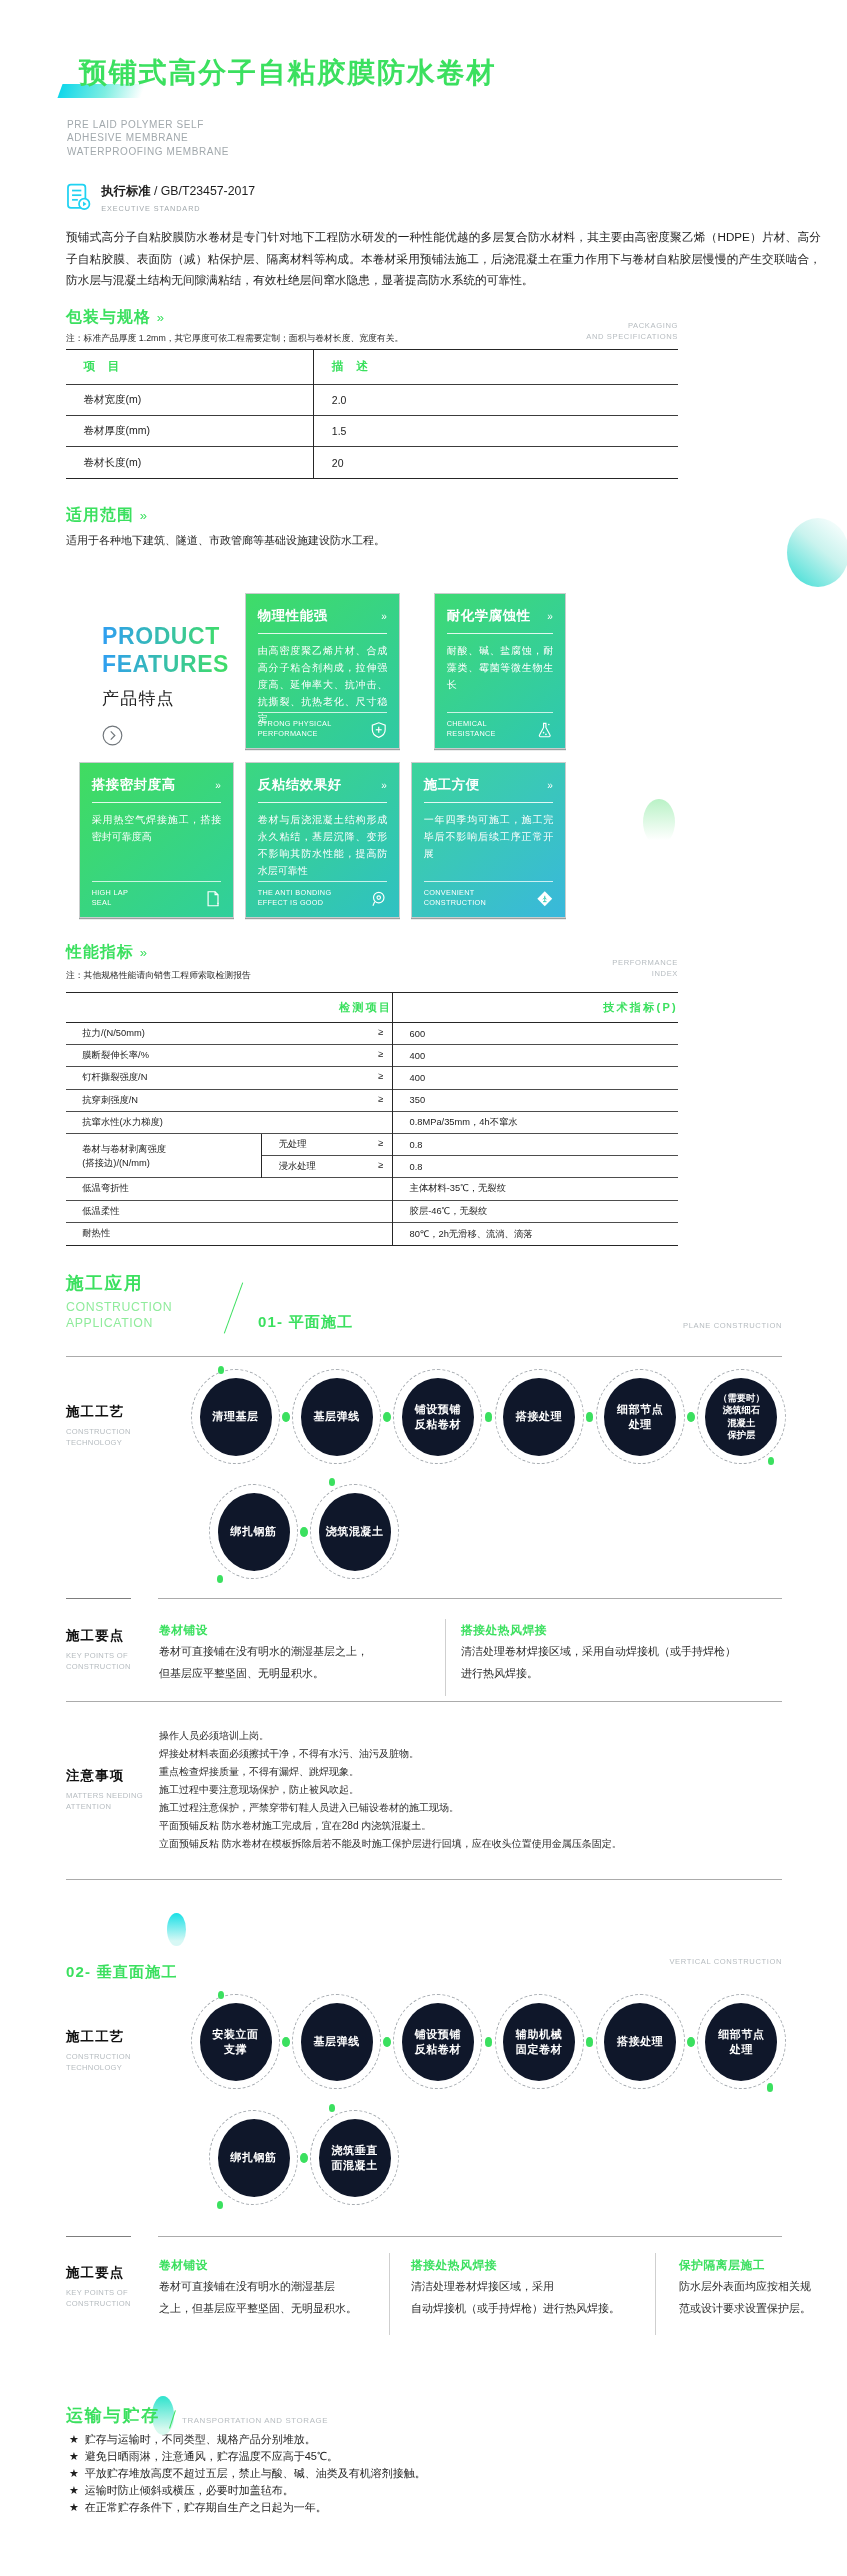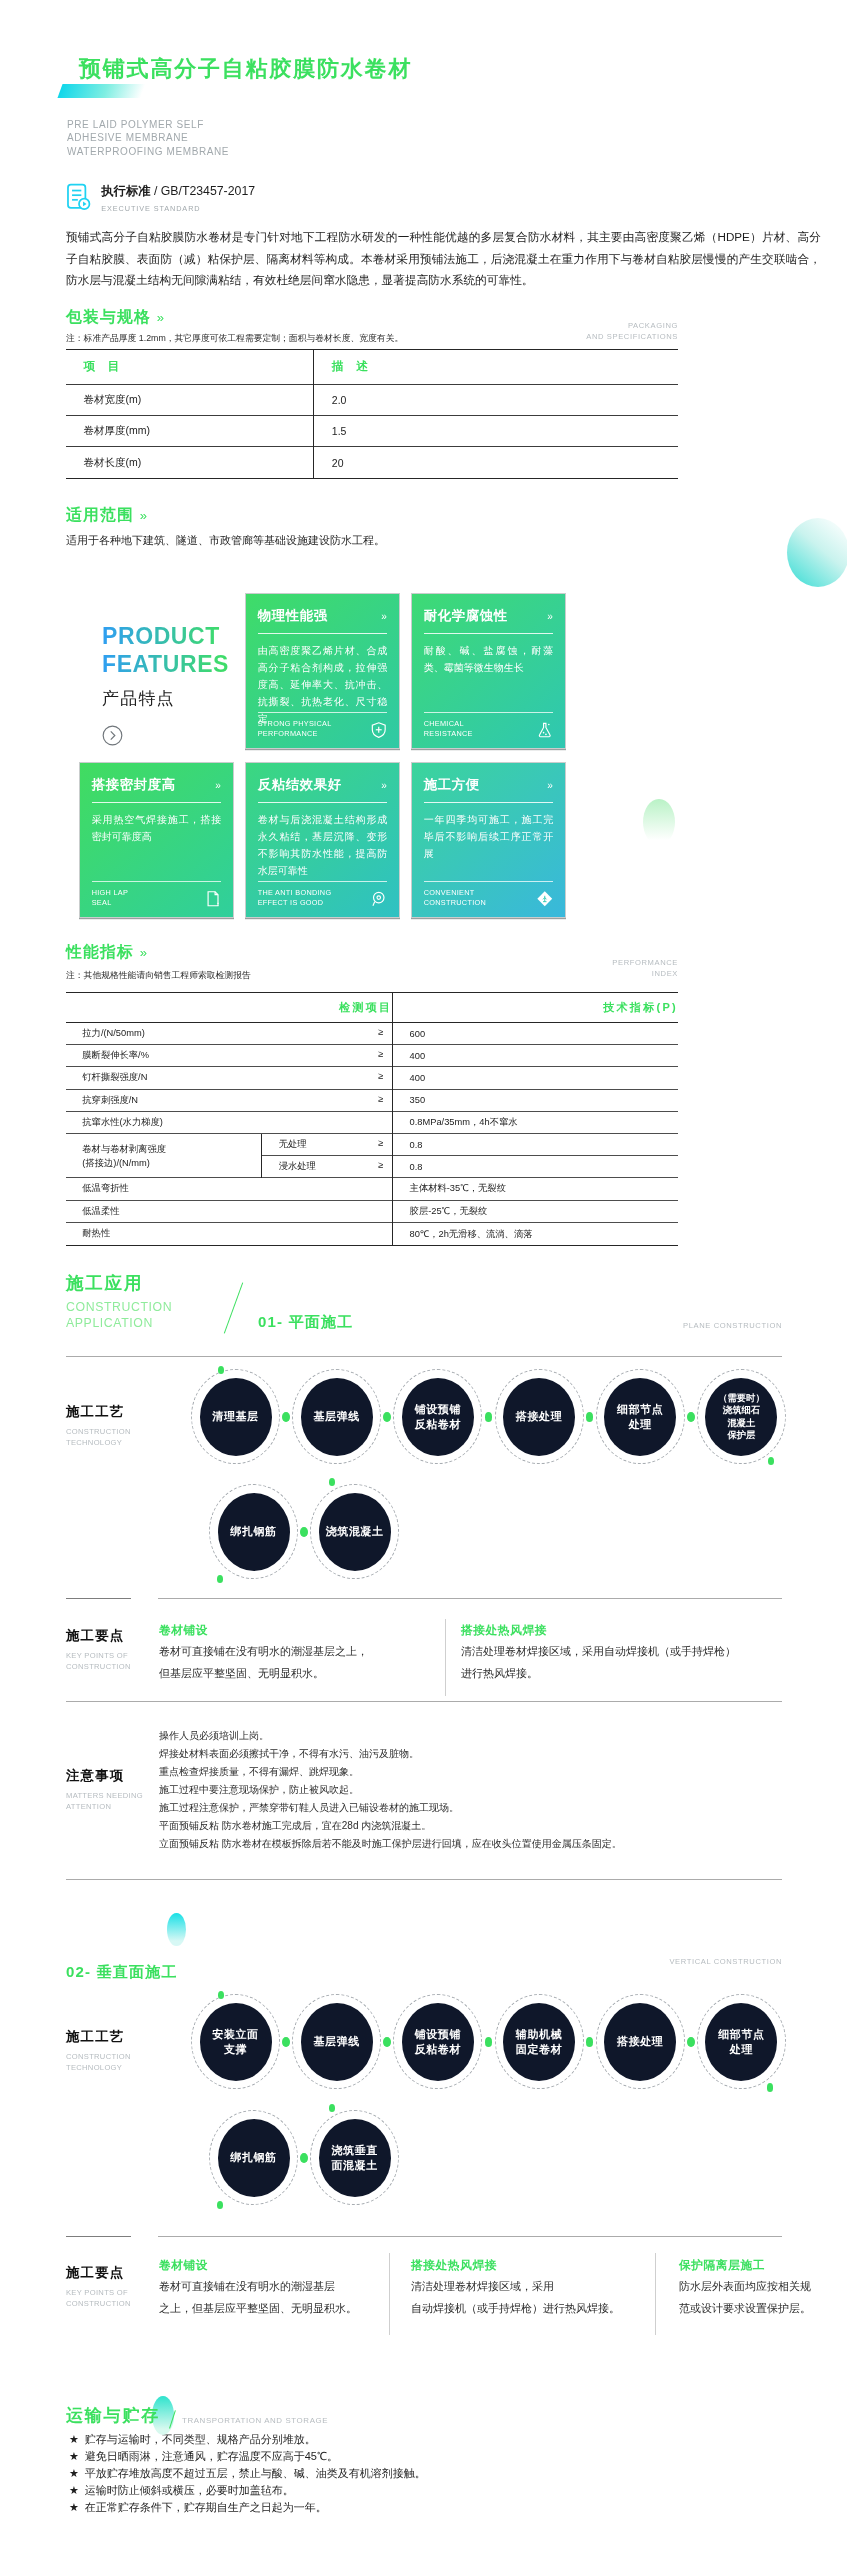--- a/index.html
+++ b/index.html
@@ -4,21 +4,21 @@
 <style>
   html,body{margin:0;padding:0;background:#fff;}
   .page{position:relative;width:848px;height:2576px;background:#ffffff;overflow:hidden;
         font-family:"Liberation Sans", sans-serif;color:#222;}
   .abs{position:absolute;}
 
   
   .title-swoosh{left:60px;top:84px;width:83px;height:14px;
     background:linear-gradient(90deg,#11d7ea 0%,#7eeee2 55%,rgba(255,255,255,0) 100%);
     transform:skewX(-20deg);}
-  .main-title{left:79px;top:54px;font-size:22px;font-weight:bold;color:#3be05f;letter-spacing:1.8px;white-space:nowrap;}
+  .main-title{left:79px;top:54px;font-size:28px;font-weight:bold;color:#3be05f;letter-spacing:1.8px;white-space:nowrap;}
   .en-subtitle{left:67px;top:118px;font-size:10px;line-height:13.4px;color:#a2a9ad;letter-spacing:0.6px;}
   .standard{left:66px;top:183px;display:flex;align-items:flex-start;}
   .standard-text{margin-left:9.3px;}
   .standard-line1{font-size:12.3px;color:#1d1d1d;}
   .standard-line1 b{font-weight:bold;}
   .standard-en{font-size:7.3px;color:#a2a9ad;letter-spacing:0.9px;margin-top:3.5px;}
   .intro{left:66px;top:226px;width:755px;font-size:11.7px;line-height:21.6px;color:#1e1e1e;text-align:justify;}
 
   
   .sec-head{font-size:15.8px;font-weight:bold;color:#3be05f;letter-spacing:1.2px;white-space:nowrap;}
@@ -46,21 +46,21 @@
 
   
   .pf-grid{left:79px;top:593px;display:grid;grid-template-columns:155px 155px 155px;grid-auto-rows:156px;gap:13px 11px;}
   .pf-textblock{padding:29px 0 0 23px;}
   .pf-en{font-size:23px;line-height:28px;font-weight:bold;letter-spacing:0.6px;color:#2f9ef2;
      background:linear-gradient(90deg,#2f9ef2 0%,#3fdc6a 90%);-webkit-background-clip:text;background-clip:text;-webkit-text-fill-color:transparent;}
   .pf-cn{font-size:17px;color:#1c1c1c;margin-top:9.3px;letter-spacing:1.2px;}
   .pf-chevron{margin-top:15px;}
   .card{position:relative;border:1.8px solid #c9cdcd;box-shadow:0 1.2px 0 #9aa0a0;color:#fff;box-sizing:border-box;padding:13px 11.7px;}
   .card.g1{background:linear-gradient(140deg,#3fdc68 0%,#2fc9a5 100%);}
-  .card.g2{background:linear-gradient(140deg,#3eda74 0%,#2fc7b2 100%);}
+  .card.g2{background:linear-gradient(140deg,#3eda74 0%,#2fc7b2 100%);margin-left:23px;}
   .card.g3{background:linear-gradient(140deg,#41dc60 0%,#30cf9c 100%);}
   .card.g4{background:linear-gradient(140deg,#3bd780 0%,#2fc1c3 100%);}
   .card.g5{background:linear-gradient(140deg,#3bd49b 0%,#39b8dc 100%);}
   .card-title-row{display:flex;justify-content:space-between;align-items:center;font-size:13.4px;font-weight:bold;letter-spacing:0.6px;}
   .card-arr{font-size:10px;font-weight:normal;}
   .card-div{border-top:0.6px solid rgba(255,255,255,.85);margin:7.6px 0 8.2px;}
   .card-body{font-size:10px;line-height:17px;text-align:justify;}
   .card-foot{position:absolute;left:11.7px;right:11.7px;bottom:9.3px;}
   .card-foot-div{border-top:0.6px solid rgba(255,255,255,.75);margin-bottom:5.8px;}
   .card-foot-row{display:flex;justify-content:space-between;align-items:flex-end;}
@@ -339,21 +339,21 @@
     <tr>
       <td class="cond"><span>浸水处理</span><span class="gte">≥</span></td>
       <td class="val">0.8</td>
     </tr>
     <tr>
           <td colspan="2">低温弯折性</td>
           <td class="val">主体材料-35℃，无裂纹</td>
         </tr>
     <tr>
           <td colspan="2">低温柔性</td>
-          <td class="val">胶层-25℃，无裂纹</td>
+          <td class="val">胶层-46℃，无裂纹</td>
         </tr>
     <tr>
           <td colspan="2">耐热性</td>
           <td class="val">80℃，2h无滑移、流淌、滴落</td>
         </tr>
   </tbody>
     </table>
 
   <div class="abs c-head" style="left:66px;top:1271px;">施工应用</div>
   <div class="abs c-en" style="left:66px;top:1299px;">

